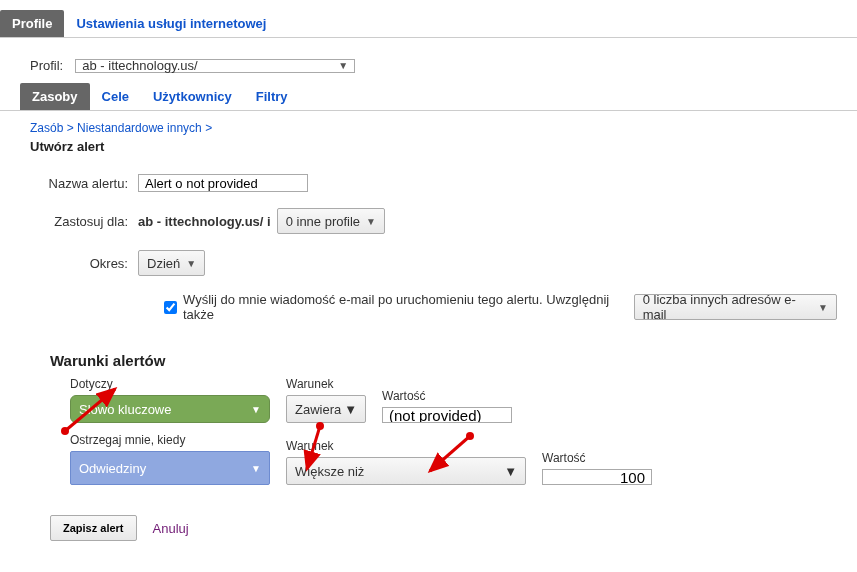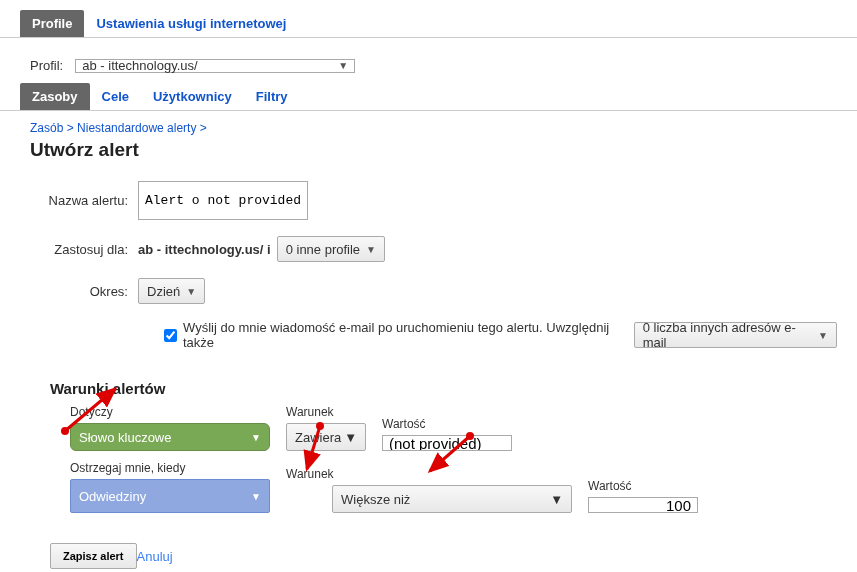--- a/index.html
+++ b/index.html
@@ -1,51 +1,51 @@
 <!DOCTYPE html>
 <html><head>
 <meta charset="utf-8">
 <style>
   * { box-sizing: border-box; }
   body { margin: 0; padding: 0; font-family: Arial, sans-serif; font-size: 13px; color: #333; background: #fff; }
-  .top-tabs { border-bottom: 1px solid #ccc; display: flex; align-items: flex-end; padding-left: 20px; margin-top: 10px; }
+  .top-tabs { border-bottom: 1px solid #ccc; display: flex; align-items: flex-end; margin-top: 10px; }
   .top-tab { padding: 6px 12px; font-size: 13px; color: #1155cc; cursor: pointer; font-weight: bold; }
   .top-tab.active { background: #666; color: #fff; border-radius: 2px 2px 0 0; }
   .profil-row { display: flex; align-items: center; padding: 20px 20px 10px 30px; }
   .profil-row label { margin-right: 12px; color: #333; }
   .profil-select { width: 280px; height: 14px; border: 1px solid #aaa; padding: 2px 6px; background: #fff; font-size: 13px; display: flex; justify-content: space-between; align-items: center; }
   .profil-select .caret { font-size: 10px; color: #555; }
   .sub-tabs { display: flex; align-items: flex-end; padding-left: 20px; border-bottom: 1px solid #ccc; }
   .sub-tab { padding: 6px 12px; color: #1155cc; font-weight: bold; cursor: pointer; font-size: 13px; }
   .sub-tab.active { background: #666; color: #fff; border-radius: 2px 2px 0 0; }
   .content { padding: 10px 20px 40px 30px; position: relative; }
   .breadcrumb { color: #1155cc; font-size: 12px; margin-bottom: 4px; }
   .breadcrumb span { color: #1155cc; }
-  h2.page-title { font-size: 19px; font-weight: bold; margin: 0 0 20px 0; color: #222; }
+  h2.page-title { font-size: 13px; font-weight: bold; margin: 0 0 20px 0; color: #222; }
   .form-row { display: flex; align-items: center; margin-bottom: 16px; }
   .form-row .label { width: 98px; text-align: right; margin-right: 10px; color: #333; font-size: 13px; }
-  input[type="text"].text-input { border: 1px solid #aaa; padding: 4px 6px; font-size: 13px; height: 39px; font-family: Liberation Mono, monospace; }
+  input[type="text"].text-input { border: 1px solid #aaa; padding: 4px 6px; font-size: 13px; height: 18px; }
   .btn-dd { display: inline-flex; align-items: center; padding: 4px 8px; border: 1px solid #aaa; background: linear-gradient(#f8f8f8, #e8e8e8); border-radius: 2px; font-size: 13px; cursor: pointer; height: 26px; }
   .btn-dd .caret { margin-left: 6px; font-size: 10px; color: #555; }
   .checkbox-row { margin: 10px 0 30px 130px; display: flex; align-items: center; }
   .checkbox-row input { margin-right: 6px; }
   .section-title { font-weight: bold; font-size: 15px; margin: 10px 0 8px 20px; color: #222; }
   .cond-table { margin-left: 40px; margin-right: 40px; }
   .cond-row { display: flex; align-items: flex-end; margin-bottom: 10px; }
   .cond-col { display: flex; flex-direction: column; margin-right: 16px; }
   .cond-col .col-label { font-size: 12px; color: #333; margin-bottom: 4px; }
   .select-green { width: 200px; height: 28px; background: #7aa956; color: #fff; border: 1px solid #688f4a; padding: 4px 8px; display: flex; align-items: center; justify-content: space-between; border-radius: 6px; font-size: 13px; }
   .select-blue { width: 200px; height: 28px; background: #8fa8e0; color: #fff; border: 1px solid #6d8bd0; padding: 16px 8px; display: flex; align-items: center; justify-content: space-between; border-radius: 2px; font-size: 13px; }
   .select-gray { height: 28px; background: linear-gradient(#f8f8f8, #e8e8e8); border: 1px solid #aaa; padding: 4px 8px; display: flex; align-items: center; justify-content: space-between; border-radius: 2px; font-size: 13px; min-width: 80px; }
-  .select-gray.wide { width: 240px; margin-left: 46px; }
+  .select-gray.wide { width: 240px; }
   .value-input { border: 1px solid #aaa; padding: 6px 6px; font-size: 15px; height: 16px; width: 130px; }
   .value-input.right { text-align: right; width: 110px; }
   .action-row { margin: 30px 0 0 20px; display: flex; align-items: center; }
   .btn-save { padding: 6px 12px; border: 1px solid #aaa; background: linear-gradient(#f8f8f8, #e8e8e8); border-radius: 2px; font-size: 11px; font-weight: bold; cursor: pointer; }
-  .link-cancel { color: #3b82f6; cursor: pointer; font-size: 13px; }
+  .link-cancel { margin-left: 16px; color: #701a75; cursor: pointer; font-size: 13px; }
   .caret-w { font-size: 10px; color: #fff; }
   
   .arrow { position: absolute; pointer-events: none; }
 </style>
 </head>
 <body>
 
 <div class="top-tabs">
   <div class="top-tab active">Profile</div>
   <div class="top-tab">Ustawienia usługi internetowej</div>
@@ -62,21 +62,21 @@
 <div class="sub-tabs">
   <div class="sub-tab active">Zasoby</div>
   <div class="sub-tab">Cele</div>
   <div class="sub-tab">Użytkownicy</div>
   <div class="sub-tab">Filtry</div>
 </div>
 
 <div class="content">
 
   <div class="breadcrumb">
-    <span>Zasób</span><span> &gt; </span><span>Niestandardowe alerty</span><span> &gt;</span>
+    <span>Zasób</span><span> &gt; </span><span>Niestandardowe innych</span><span> &gt;</span>
   </div>
 
   <h2 class="page-title">Utwórz alert</h2>
 
   <div class="form-row">
     <div class="label">Nazwa alertu:</div>
     <input type="text" class="text-input" style="width: 170px;" value="Alert o not provided">
   </div>
 
   <div class="form-row">

